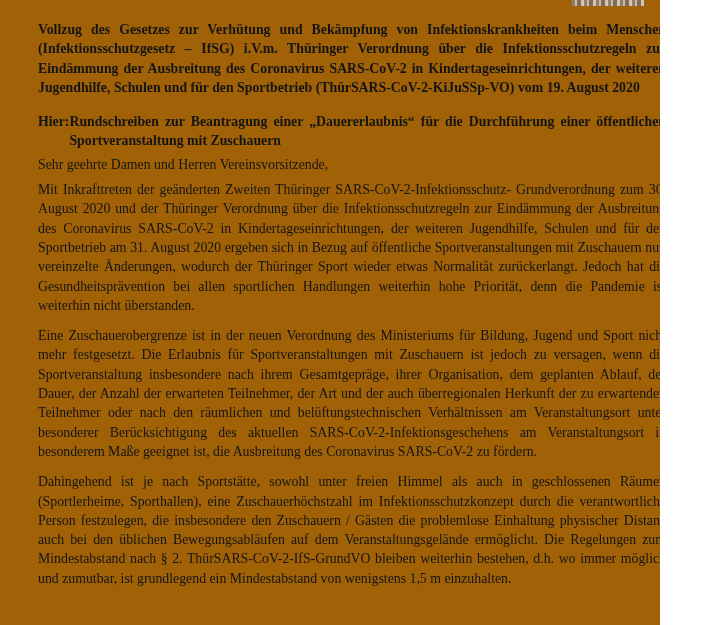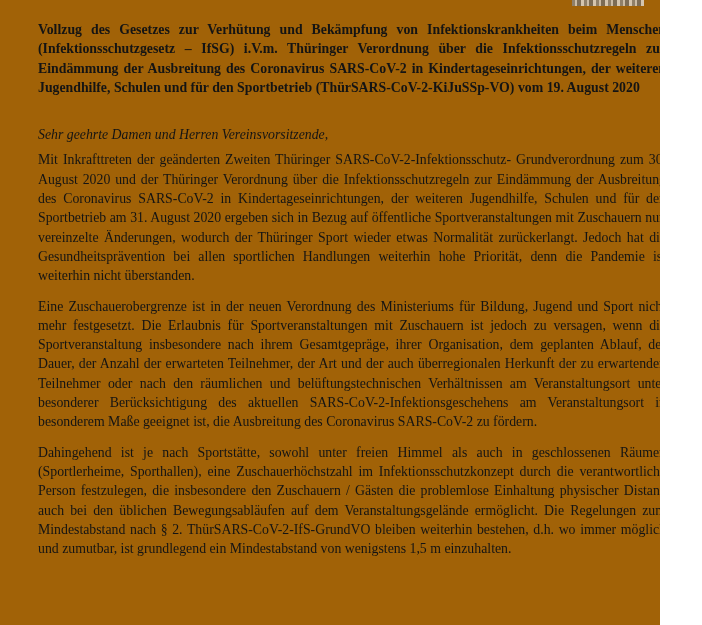--- a/index.html
+++ b/index.html
@@ -49,42 +49,45 @@
     font-weight: bold;
   }
   .reference-label {
     flex: 0 0 30px;
   }
   .reference-text {
     flex: 1 1 auto;
     text-align: justify;
   }
   .salutation {
-    margin-top: 28px;
-    font-style: italic;
+    margin-top: 4px;
   }
   .paragraph {
     margin-top: 11px;
     text-align: justify;
   }
   .paragraph.first {
     margin-top: 6px;
   }
 </style>
 </head>
 <body>
 
 <div class="page">
 
   <div class="scan-fragment"></div>
 
   <div class="content">
 
     <div class="subject">Vollzug des Gesetzes zur Verhütung und Bekämpfung von Infektionskrankheiten beim Menschen (Infektionsschutzgesetz – IfSG) i.V.m. Thüringer Verordnung über die Infektionsschutzregeln zur Eindämmung der Ausbreitung des Coronavirus SARS-CoV-2 in Kindertageseinrichtungen, der weiteren Jugendhilfe, Schulen und für den Sportbetrieb (ThürSARS-CoV-2-KiJuSSp-VO) vom 19. August 2020</div>
 
+    <div class="reference">
+      <span class="reference-label">Hier:</span>
+      <span class="reference-text">Rundschreiben zur Beantragung einer „Dauererlaubnis“ für die Durchführung einer öffentlichen Sportveranstaltung mit Zuschauern</span>
+    </div>
 
     <div class="salutation">
       <div>Sehr geehrte Damen und Herren Vereinsvorsitzende,</div>
     </div>
 
     <div class="paragraph first">Mit Inkrafttreten der geänderten Zweiten Thüringer SARS-CoV-2-Infektionsschutz- Grundverordnung zum 30. August 2020 und der Thüringer Verordnung über die Infektionsschutzregeln zur Eindämmung der Ausbreitung des Coronavirus SARS-CoV-2 in Kindertageseinrichtungen, der weiteren Jugendhilfe, Schulen und für den Sportbetrieb am 31. August 2020 ergeben sich in Bezug auf öffentliche Sportveranstaltungen mit Zuschauern nun vereinzelte Änderungen, wodurch der Thüringer Sport wieder etwas Normalität zurückerlangt. Jedoch hat die Gesundheitsprävention bei allen sportlichen Handlungen weiterhin hohe Priorität, denn die Pandemie ist weiterhin nicht überstanden.</div>
 
     <div class="paragraph">Eine Zuschauerobergrenze ist in der neuen Verordnung des Ministeriums für Bildung, Jugend und Sport nicht mehr festgesetzt. Die Erlaubnis für Sportveranstaltungen mit Zuschauern ist jedoch zu versagen, wenn die Sportveranstaltung insbesondere nach ihrem Gesamtgepräge, ihrer Organisation, dem geplanten Ablauf, der Dauer, der Anzahl der erwarteten Teilnehmer, der Art und der auch überregionalen Herkunft der zu erwartenden Teilnehmer oder nach den räumlichen und belüftungstechnischen Verhältnissen am Veranstaltungsort unter besonderer Berücksichtigung des aktuellen SARS-CoV-2-Infektionsgeschehens am Veranstaltungsort in besonderem Maße geeignet ist, die Ausbreitung des Coronavirus SARS-CoV-2 zu fördern.</div>
 
     <div class="paragraph">Dahingehend ist je nach Sportstätte, sowohl unter freien Himmel als auch in geschlossenen Räumen (Sportlerheime, Sporthallen), eine Zuschauerhöchstzahl im Infektionsschutzkonzept durch die verantwortliche Person festzulegen, die insbesondere den Zuschauern / Gästen die problemlose Einhaltung physischer Distanz auch bei den üblichen Bewegungsabläufen auf dem Veranstaltungsgelände ermöglicht. Die Regelungen zum Mindestabstand nach § 2. ThürSARS-CoV-2-IfS-GrundVO bleiben weiterhin bestehen, d.h. wo immer möglich und zumutbar, ist grundlegend ein Mindestabstand von wenigstens 1,5 m einzuhalten.</div>

